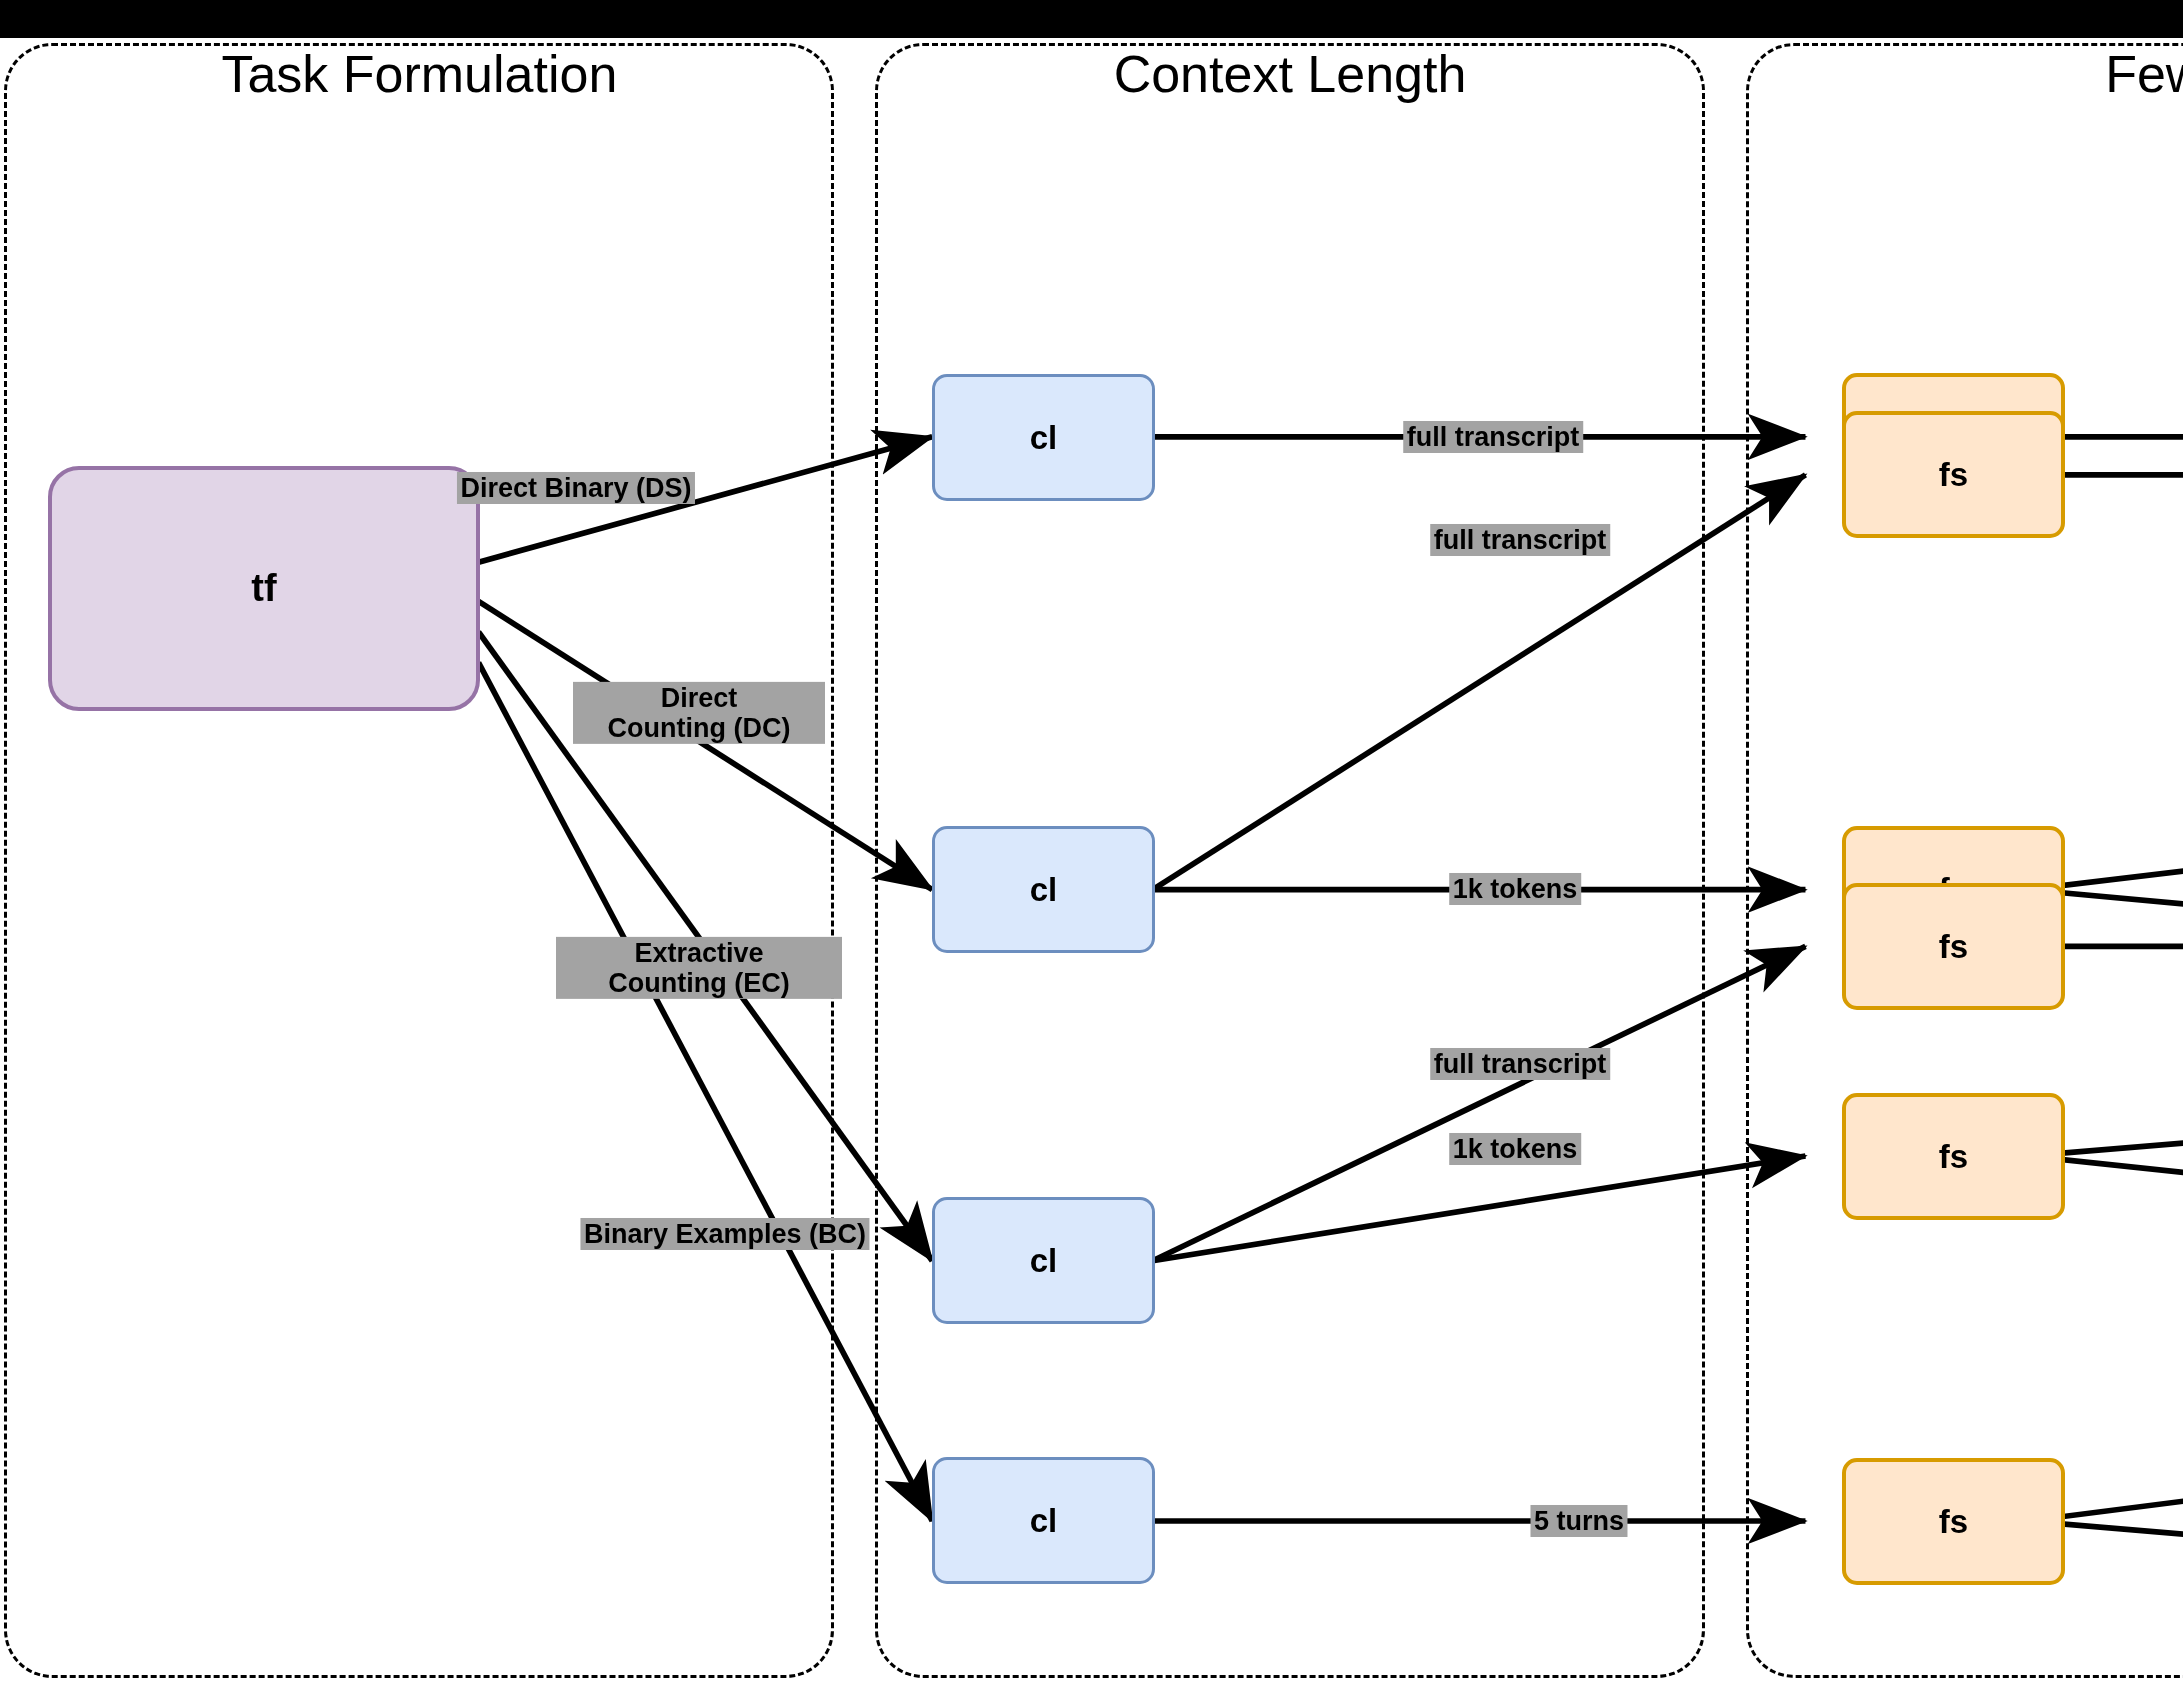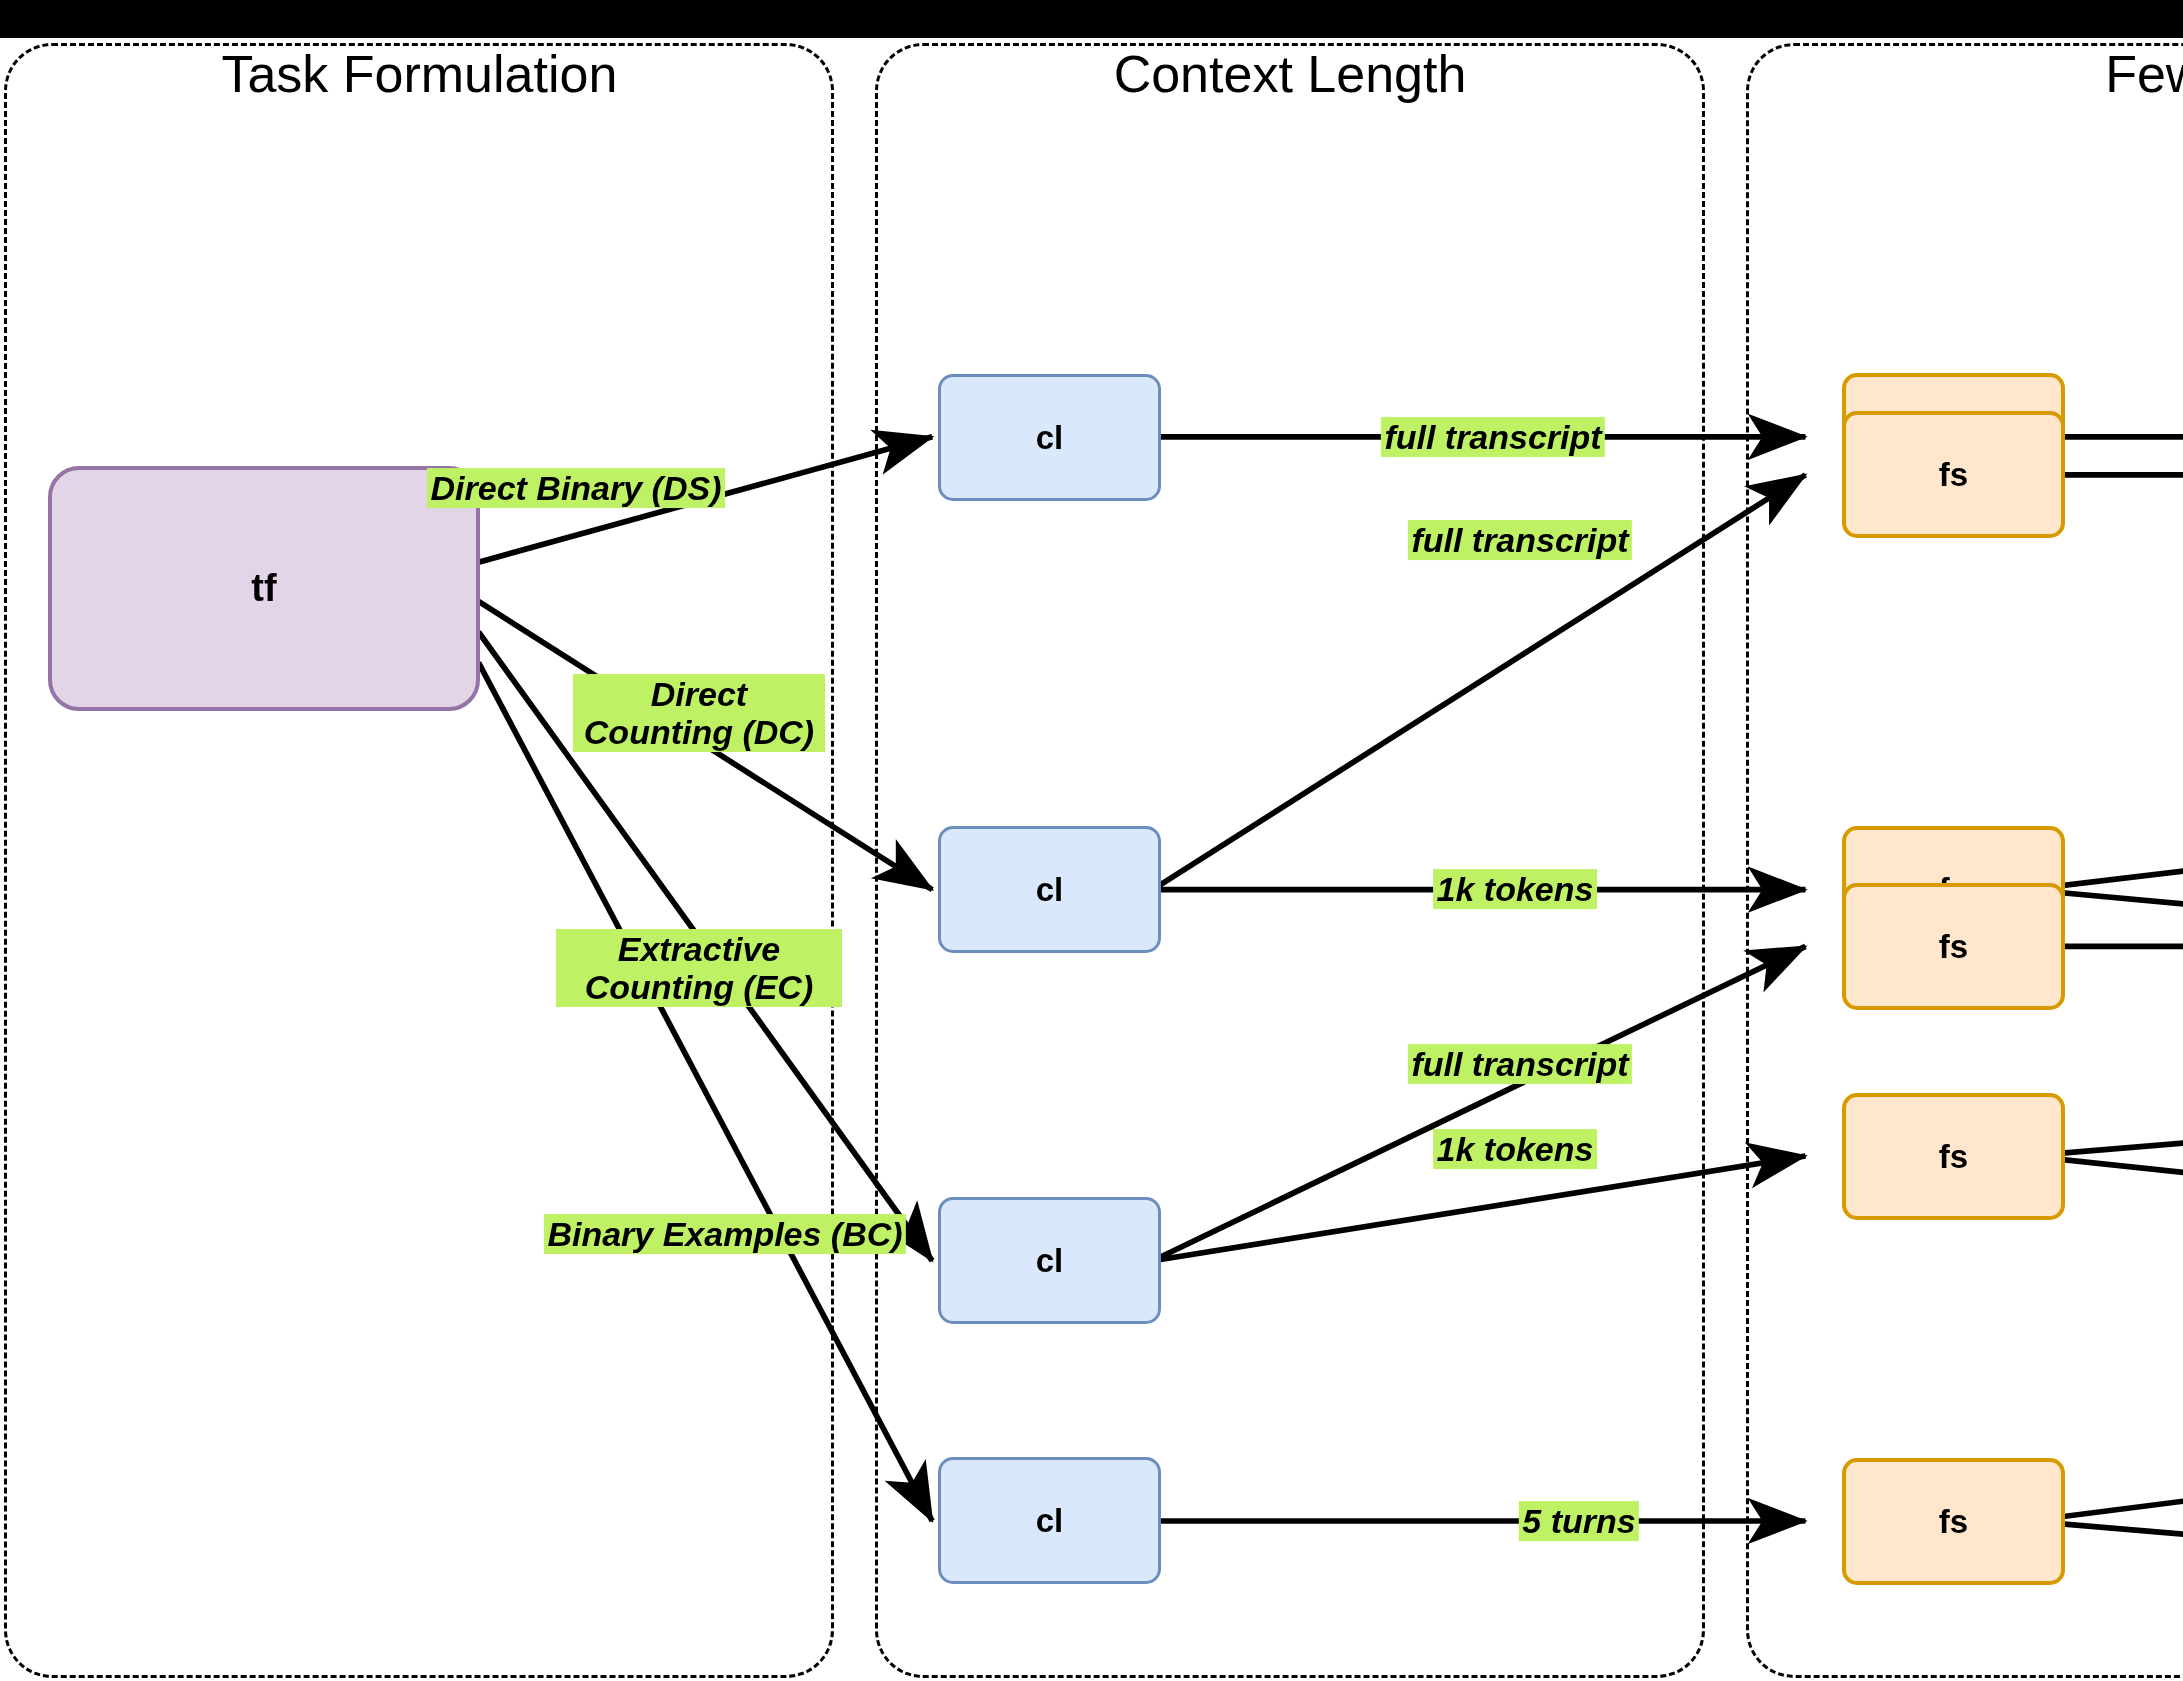--- a/index.html
+++ b/index.html
@@ -52,43 +52,41 @@
   .node-tf{
     background:#e1d5e7;
     border:4.4px solid #9673a6;
     border-radius:31px;
     font-size:38px;
   }
   .node-cl{
     background:#dae8fc;
     border:3.9px solid #6c8ebf;
     font-size:33px;
-    margin-left:6px;
   }
   .node-fs{
     background:#ffe6cc;
     border:4.8px solid #d79b00;
     font-size:33px;
     margin-left:36px;
   }
 
   
   .elabel{
     position:absolute;
-    background:#bef264;
+    background:#a3a3a3;
     color:#000;
     font-family:"Liberation Sans", sans-serif;
     font-weight:bold;
-    font-size:34px;
+    font-size:27px;
     line-height:1.12;
     white-space:nowrap;
     padding:0.9px 3.5px;
     transform:translate(-50%,-50%);
     text-align:center;
-    font-style:italic;
   }
   .elabel.two-line{white-space:normal;}
 </style>
 </head>
 <body>
 
 <div id="stage">
   <div id="canvas">
 
     <div class="lane" style="left:4.4px; top:5.2px; width:830px; height:1635px;"></div>

